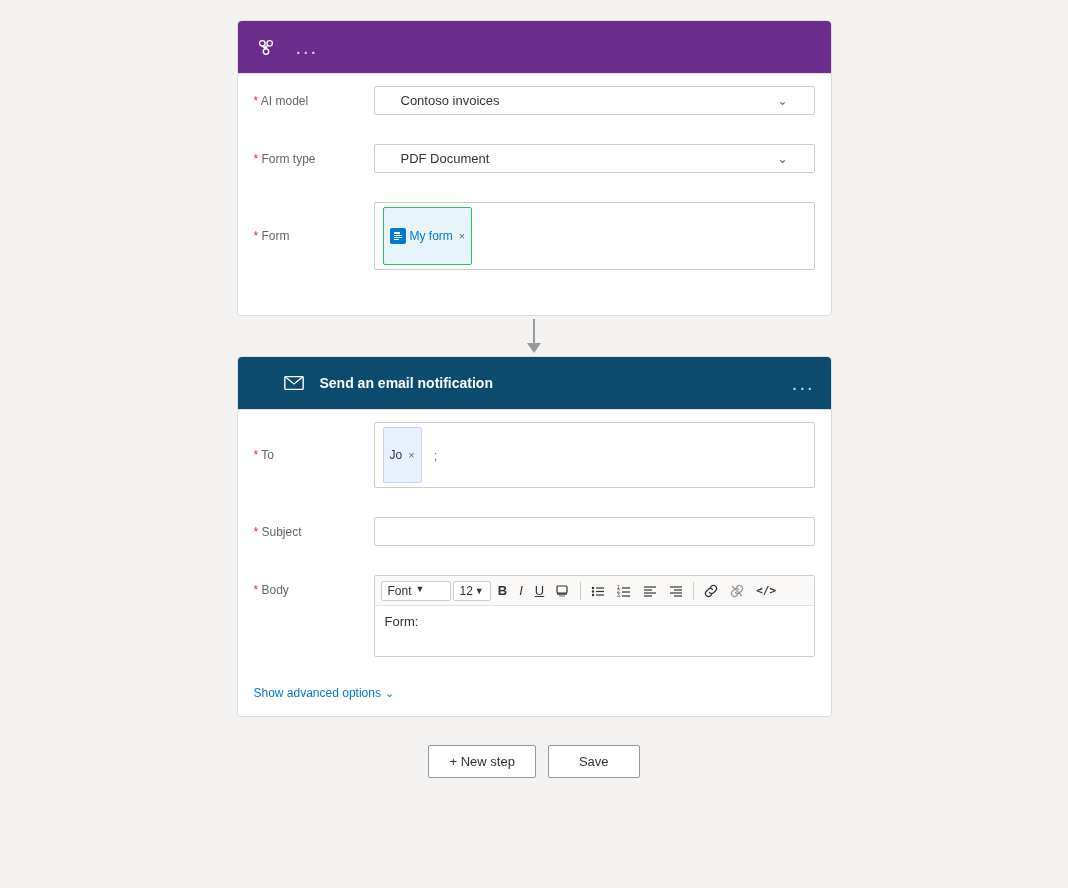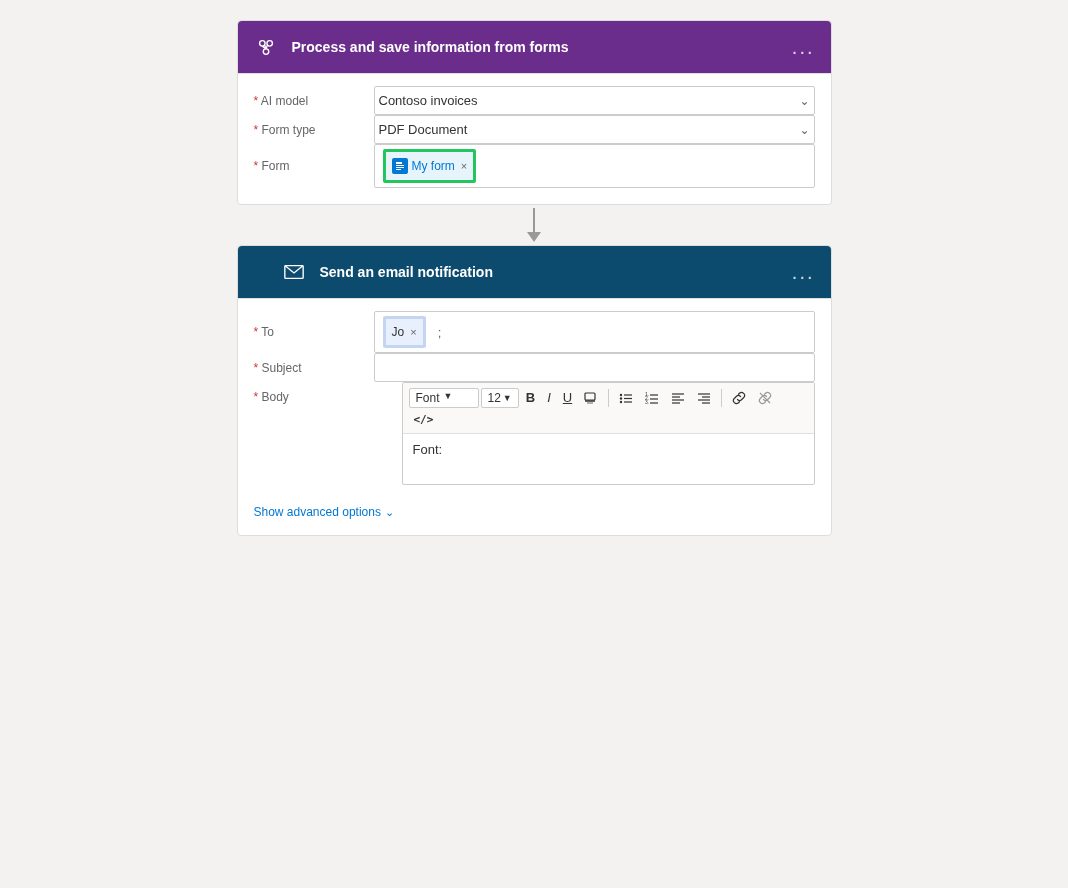--- a/index.html
+++ b/index.html
@@ -77,41 +77,41 @@
       padding: 0 4px;
     }
 
     .card-body {
       padding: 12px 16px 16px 16px;
     }
 
     .field-row {
       display: flex;
       align-items: center;
-      margin-bottom: 0;
+      margin-bottom: 29px;
     }
 
     .field-label {
       width: 120px;
       font-size: 12px;
       color: #666;
       flex-shrink: 0;
     }
 
     .field-control {
       flex: 1;
     }
 
     .select-control {
       display: flex;
       align-items: center;
       justify-content: space-between;
       border: 1px solid #ccc;
       border-radius: 2px;
-      padding: 6px 4px;
+      padding: 6px 26px;
       background: #fff;
       cursor: pointer;
       font-size: 13px;
       gap: 28px;
     }
 
     .select-control .chevron {
       color: #666;
       font-size: 12px;
     }
@@ -124,23 +124,23 @@
       border-radius: 2px;
       padding: 4px 8px;
       min-height: 34px;
       background: #fff;
     }
 
     .tag {
       display: inline-flex;
       align-items: center;
       background: #e8f4fc;
-      border: 3px solid #22c55e;
-      border-radius: 2px;
-      padding: 6px 6px;
+      border: 1px solid #22c55e;
+      border-radius: 2px;
+      padding: 20px 6px;
       font-size: 12px;
       color: #0078d4;
       margin-right: 4px;
     }
 
     .tag-icon {
       width: 16px;
       height: 16px;
       background: #0078d4;
       border-radius: 2px;
@@ -343,21 +343,20 @@
       <div class="card-icon">
         <svg viewBox="0 0 24 24" fill="none">
           <circle cx="8" cy="8" r="3" stroke="white" stroke-width="1.5"></circle>
           <circle cx="16" cy="8" r="3" stroke="white" stroke-width="1.5"></circle>
           <circle cx="12" cy="17" r="3" stroke="white" stroke-width="1.5"></circle>
           <line x1="10.5" y1="10" x2="12" y2="14" stroke="white" stroke-width="1.5"></line>
           <line x1="13.5" y1="10" x2="12" y2="14" stroke="white" stroke-width="1.5"></line>
           <line x1="8" y1="11" x2="12" y2="14" stroke="white" stroke-width="1.5"></line>
         </svg>
       </div>
-      <span class="card-title">Process and save information from forms</span>
       <span class="card-more">...</span>
     </div>
     <div class="card-body">
 
       <div class="field-row">
         <div class="field-label">
           <span style="color:#d13438">*</span> AI model
         </div>
         <div class="field-control">
           <div class="select-control">
@@ -438,21 +437,21 @@
 
       <div class="field-row">
         <div class="field-label">
           <span style="color:#d13438">*</span> Subject
         </div>
         <div class="field-control">
           <input type="text" class="text-input" style="">
         </div>
       </div>
 
-      <div class="field-row" style="align-items: flex-start; gap: 28px;">
+      <div class="field-row" style="align-items: flex-start;">
         <div class="field-label" style="padding-top:8px;">
           <span style="color:#d13438">*</span> Body
         </div>
         <div class="field-control">
           <div class="rte-container">
             <div class="rte-toolbar">
 
               <div class="rte-font-select">
                 <span>Font</span>
                 <span class="arrow">▼</span>
@@ -533,28 +532,32 @@
                   <path d="M5.5 8.5a3 3 0 004.24 0l2-2a3 3 0 00-4.24-4.24l-1 1" stroke="#999" stroke-width="1.2" fill="none" stroke-linecap="round"></path>
                   <path d="M8.5 5.5a3 3 0 00-4.24 0l-2 2a3 3 0 004.24 4.24l1-1" stroke="#999" stroke-width="1.2" fill="none" stroke-linecap="round"></path>
                   <line x1="2" y1="2" x2="12" y2="12" stroke="#999" stroke-width="1.2"></line>
                 </svg>
               </button>
 
               <button class="rte-btn" title="Insert code" style="font-size:11px; font-family:monospace; font-weight:600;">&lt;/&gt;</button>
 
             </div>
             <div class="rte-body">
-              <span>Font:</span>
+              <span>Form:</span>
             </div>
           </div>
         </div>
       </div>
 
       <div class="advanced-options">
         <span>Show advanced options</span>
         <span class="chevron-down">⌄</span>
       </div>
 
     </div>
   </div>
 
+  <div class="bottom-actions">
+    <button class="btn-new-step">+ New step</button>
+    <button class="btn-save">Save</button>
+  </div>
 
 </div>
 
 </body></html>

